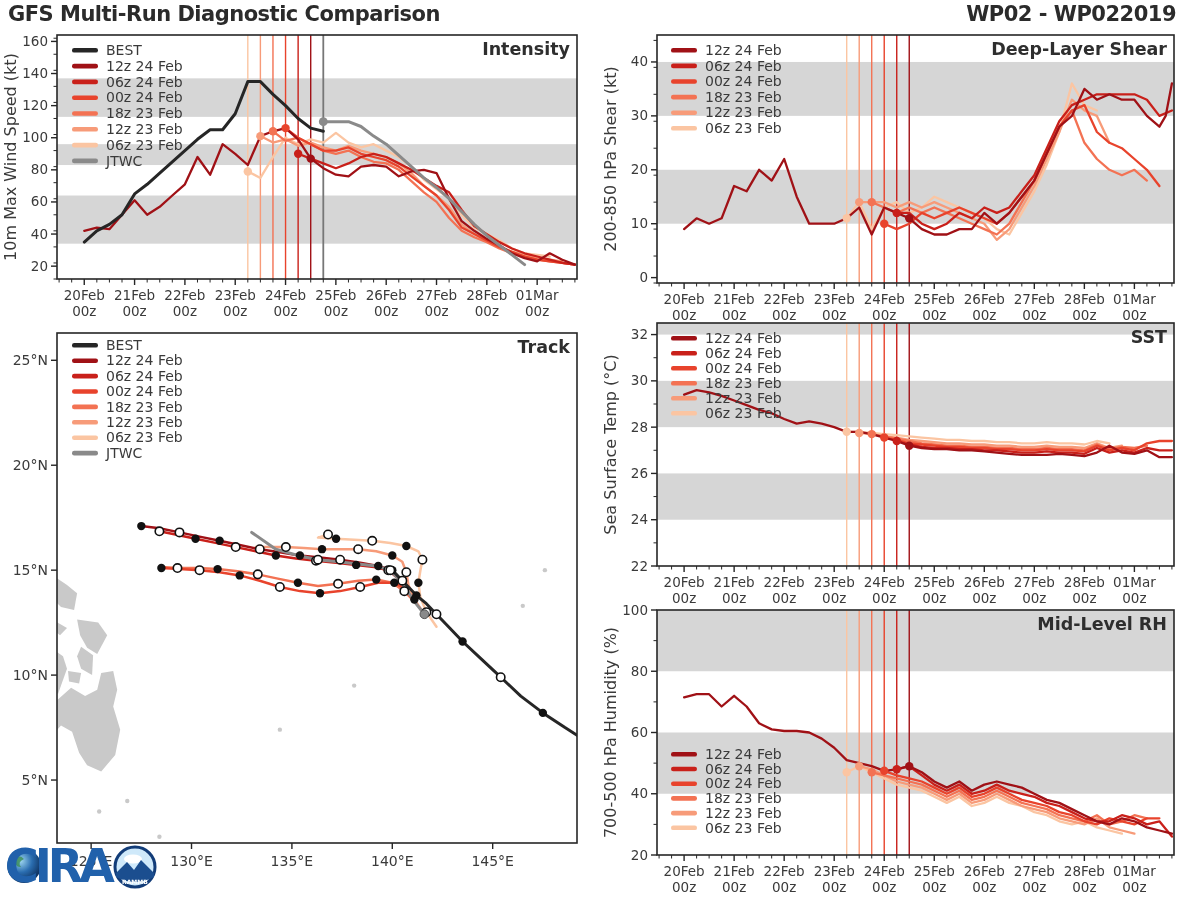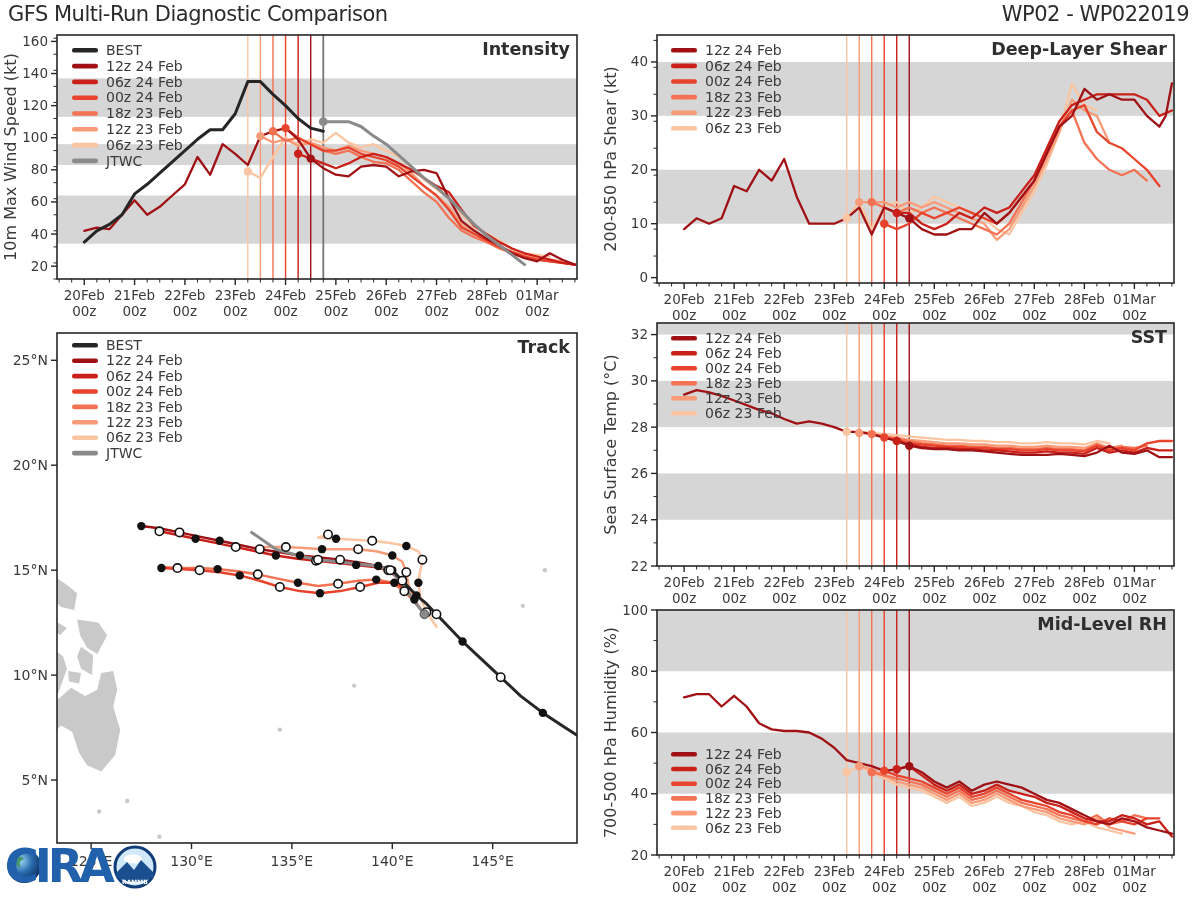--- a/index.html
+++ b/index.html
@@ -1,20 +1,20 @@
 <!DOCTYPE html>
 <html><head>
 <meta charset="utf-8">
 <style>
   html,body{margin:0;padding:0;background:#ffffff;}
   body{width:1200px;height:900px;position:relative;overflow:hidden;
        font-family:"DejaVu Sans","Liberation Sans",sans-serif;}
-  .hdr{position:absolute;top:2px;font-size:21px;font-weight:normal;color:#2b2b2b;letter-spacing:-0.5px;}
+  .hdr{position:absolute;top:2px;font-size:21px;font-weight:bold;color:#2b2b2b;letter-spacing:-0.5px;}
   .hdr-left{left:8px;}
-  .hdr-right{right:11px;}
+  .hdr-right{right:24px;}
   .layer{position:absolute;left:0;top:0;width:1200px;height:900px;pointer-events:none;}
   svg{position:absolute;left:0;top:0;overflow:visible;}
   #logo{position:absolute;left:2px;top:826px;width:175px;height:74px;}
 </style>
 </head>
 <body>
 
 <div class="hdr hdr-left">GFS Multi-Run Diagnostic Comparison</div>
 <div class="hdr hdr-right">WP02 - WP022019</div>
 

